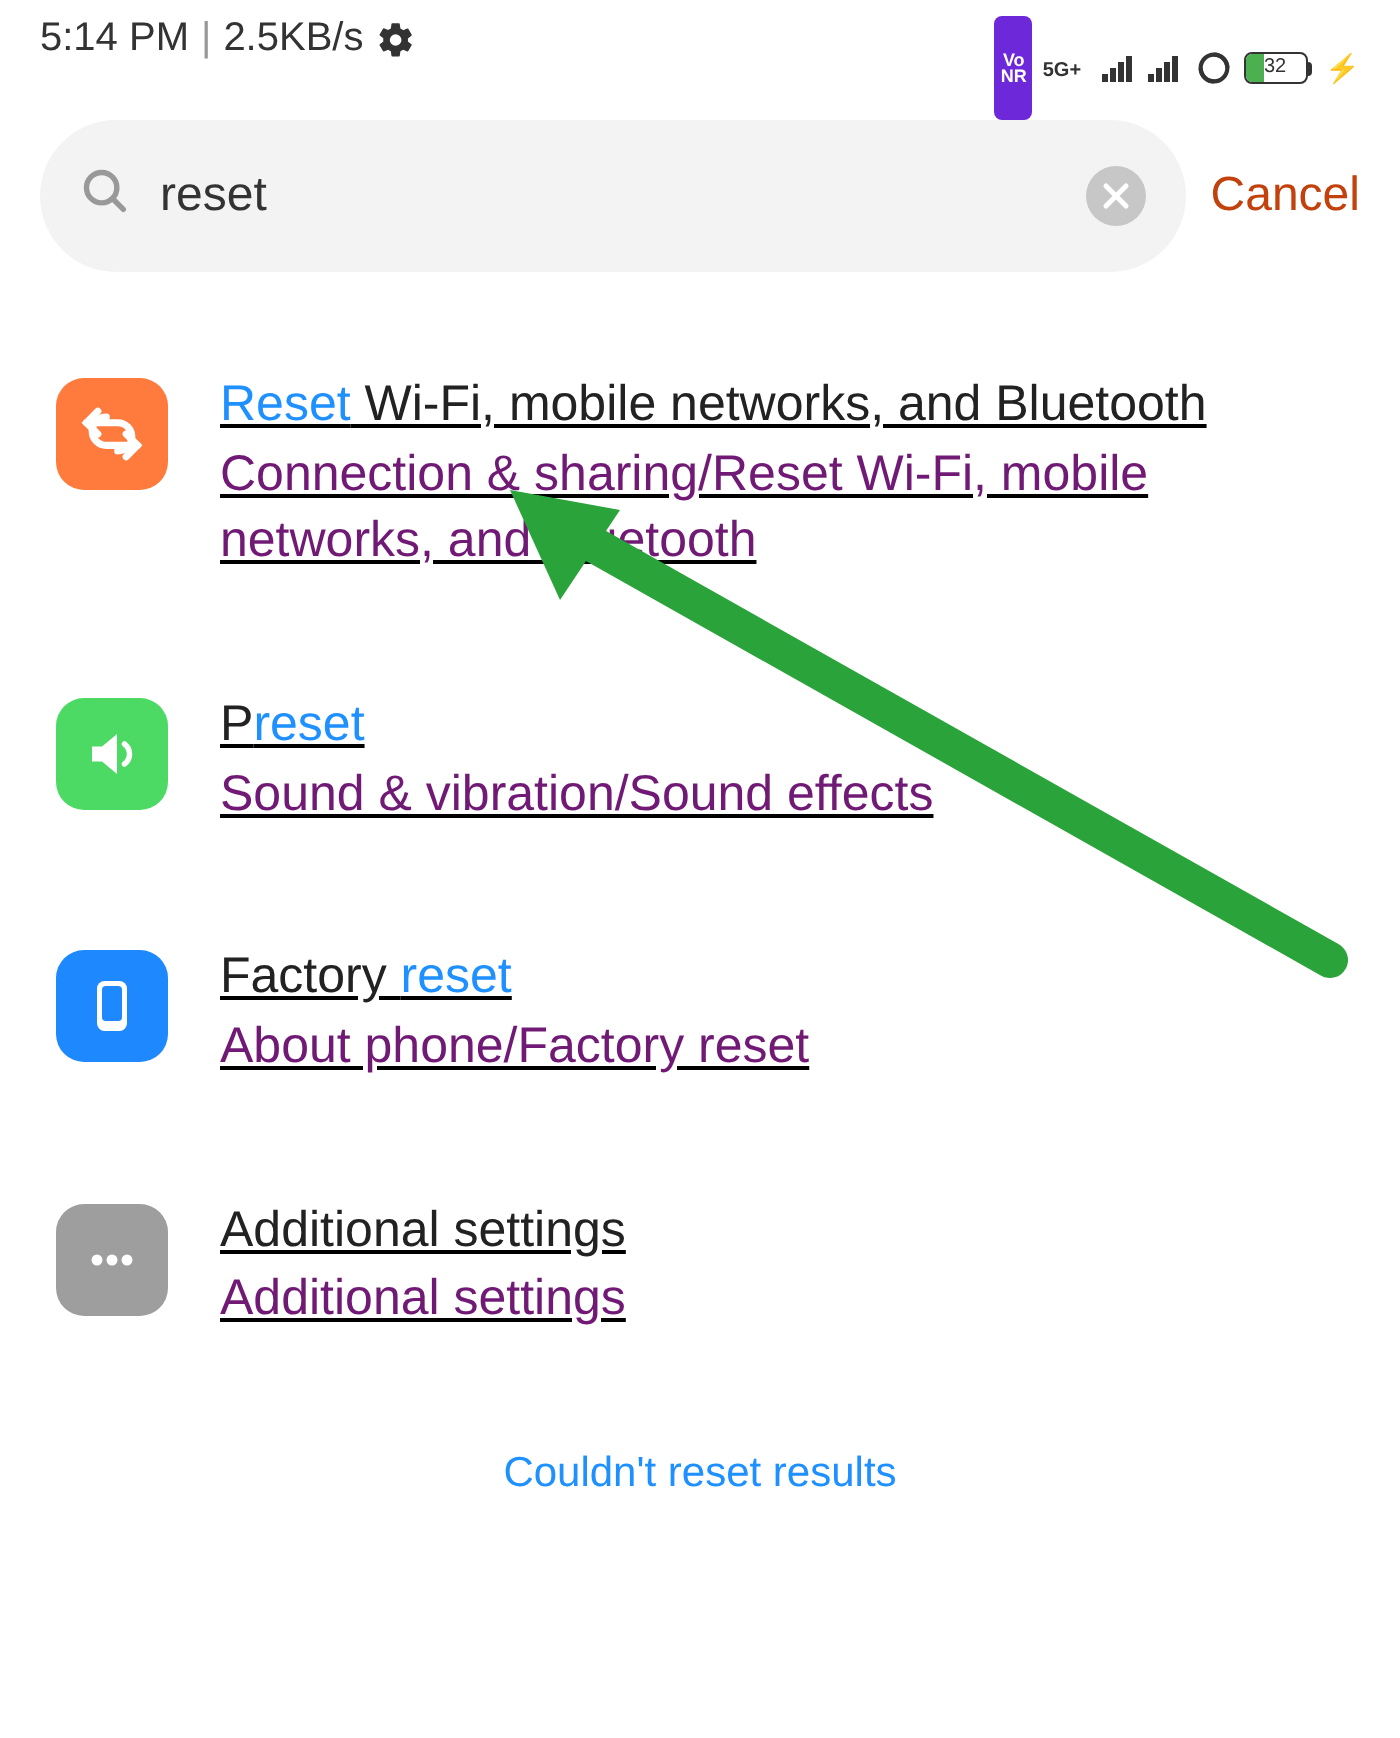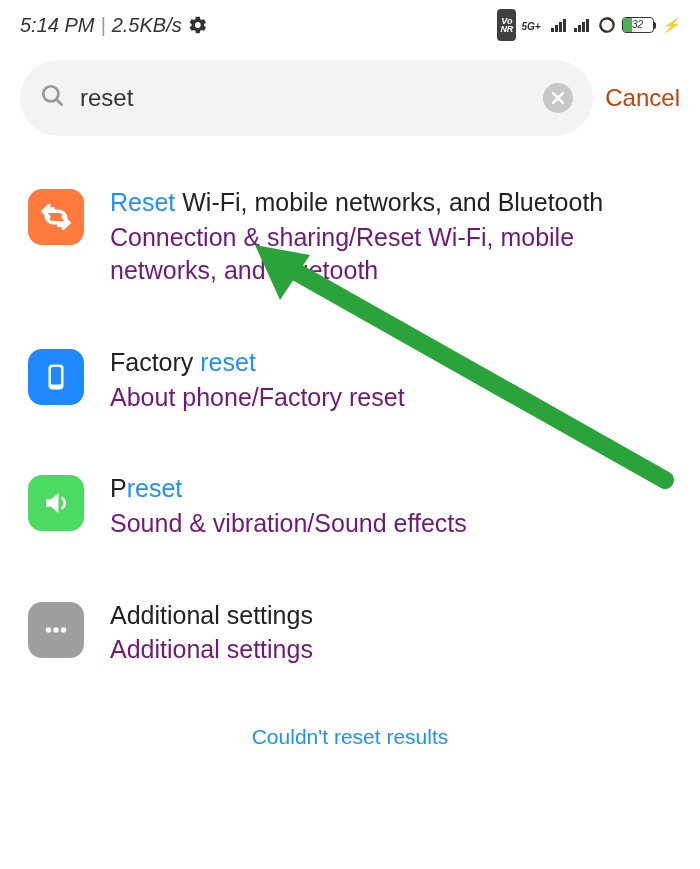--- a/index.html
+++ b/index.html
@@ -12,24 +12,23 @@
       height: 869px;
       background: #ffffff;
       font-family: -apple-system, BlinkMacSystemFont, "Segoe UI", Arial, sans-serif;
       overflow: hidden;
       position: relative;
     }
     
     .status-bar {
       display: flex;
       justify-content: space-between;
-      align-items: center;
+      align-items: flex-start;
       padding: 8px 20px;
       height: 50px;
-      font-style: italic;
     }
     .status-left {
       display: flex;
       align-items: center;
       gap: 6px;
       color: #333;
       font-size: 20px;
       font-weight: 500;
     }
     .status-divider {
@@ -41,26 +40,26 @@
       height: 20px;
       display: inline-flex;
       align-items: center;
     }
     .status-right {
       display: flex;
       align-items: center;
       gap: 5px;
     }
     .vonr-badge {
-      background: #404040;
+      background: #6d28d9;
       color: #fff;
       font-size: 9px;
       font-weight: bold;
       border-radius: 4px;
-      padding: 8px 3px;
+      padding: 18px 3px;
       line-height: 8px;
       text-align: center;
       margin-left: 24px;
     }
     .signal-group {
       display: inline-flex;
       align-items: flex-end;
       gap: 10px;
     }
     .fiveg-label {
@@ -163,20 +162,21 @@
 
     
     .results {
       padding: 40px 28px 0 28px;
     }
     .result-item {
       display: flex;
       gap: 26px;
       margin-bottom: 58px;
       cursor: pointer;
+      text-decoration: underline;
     }
     .app-icon {
       width: 56px;
       height: 56px;
       border-radius: 14px;
       flex-shrink: 0;
       display: flex;
       align-items: center;
       justify-content: center;
       margin-top: 3px;
@@ -297,42 +297,42 @@
           <path d="M21 16 H10 A5 5 0 0 1 10 6"></path>
         </svg>
     </div>
     <div class="result-text">
       <div class="result-title"><span class="hl">Reset</span><span> Wi-Fi, mobile networks, and Bluetooth</span></div>
       <div class="result-sub">Connection &amp; sharing/Reset Wi-Fi, mobile networks, and Bluetooth</div>
     </div>
   </div>
 
   <div class="result-item">
+    <div class="app-icon icon-green">
+      <svg width="30" height="30" viewBox="0 0 24 24" fill="#fff">
+          <path d="M4 9 H8 L14 4 V20 L8 15 H4 Z"></path>
+          <path d="M17 8 A5 5 0 0 1 17 16" fill="none" stroke="#fff" stroke-width="2.2" stroke-linecap="round"></path>
+        </svg>
+    </div>
+    <div class="result-text">
+      <div class="result-title"><span>P</span><span class="hl">reset</span></div>
+      <div class="result-sub">Sound &amp; vibration/Sound effects</div>
+    </div>
+  </div>
+
+  <div class="result-item">
     <div class="app-icon icon-blue">
       <svg width="30" height="30" viewBox="0 0 24 24" fill="#fff">
           <rect x="6" y="2" width="12" height="20" rx="3"></rect>
           <rect x="8" y="4" width="8" height="14" rx="1.5" fill="#1e88ff"></rect>
         </svg>
     </div>
     <div class="result-text">
       <div class="result-title"><span>Factory </span><span class="hl">reset</span></div>
       <div class="result-sub">About phone/Factory reset</div>
-    </div>
-  </div>
-
-  <div class="result-item">
-    <div class="app-icon icon-green">
-      <svg width="30" height="30" viewBox="0 0 24 24" fill="#fff">
-          <path d="M4 9 H8 L14 4 V20 L8 15 H4 Z"></path>
-          <path d="M17 8 A5 5 0 0 1 17 16" fill="none" stroke="#fff" stroke-width="2.2" stroke-linecap="round"></path>
-        </svg>
-    </div>
-    <div class="result-text">
-      <div class="result-title"><span>P</span><span class="hl">reset</span></div>
-      <div class="result-sub">Sound &amp; vibration/Sound effects</div>
     </div>
   </div>
 
   <div class="result-item">
     <div class="app-icon icon-gray">
       <svg width="30" height="30" viewBox="0 0 24 24" fill="#fff">
           <circle cx="6" cy="12" r="2.2"></circle>
           <circle cx="12" cy="12" r="2.2"></circle>
           <circle cx="18" cy="12" r="2.2"></circle>
         </svg>

